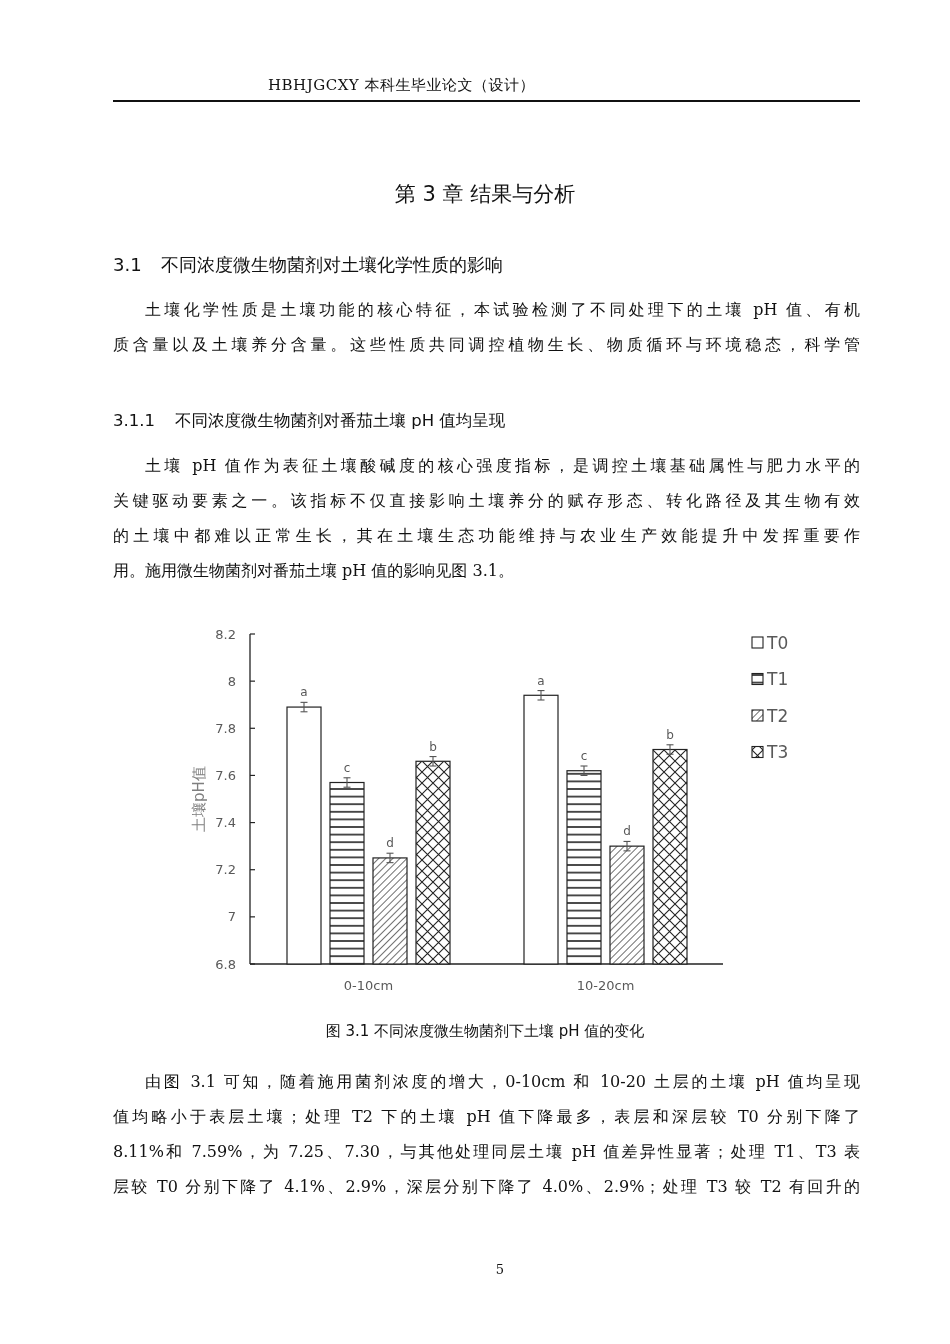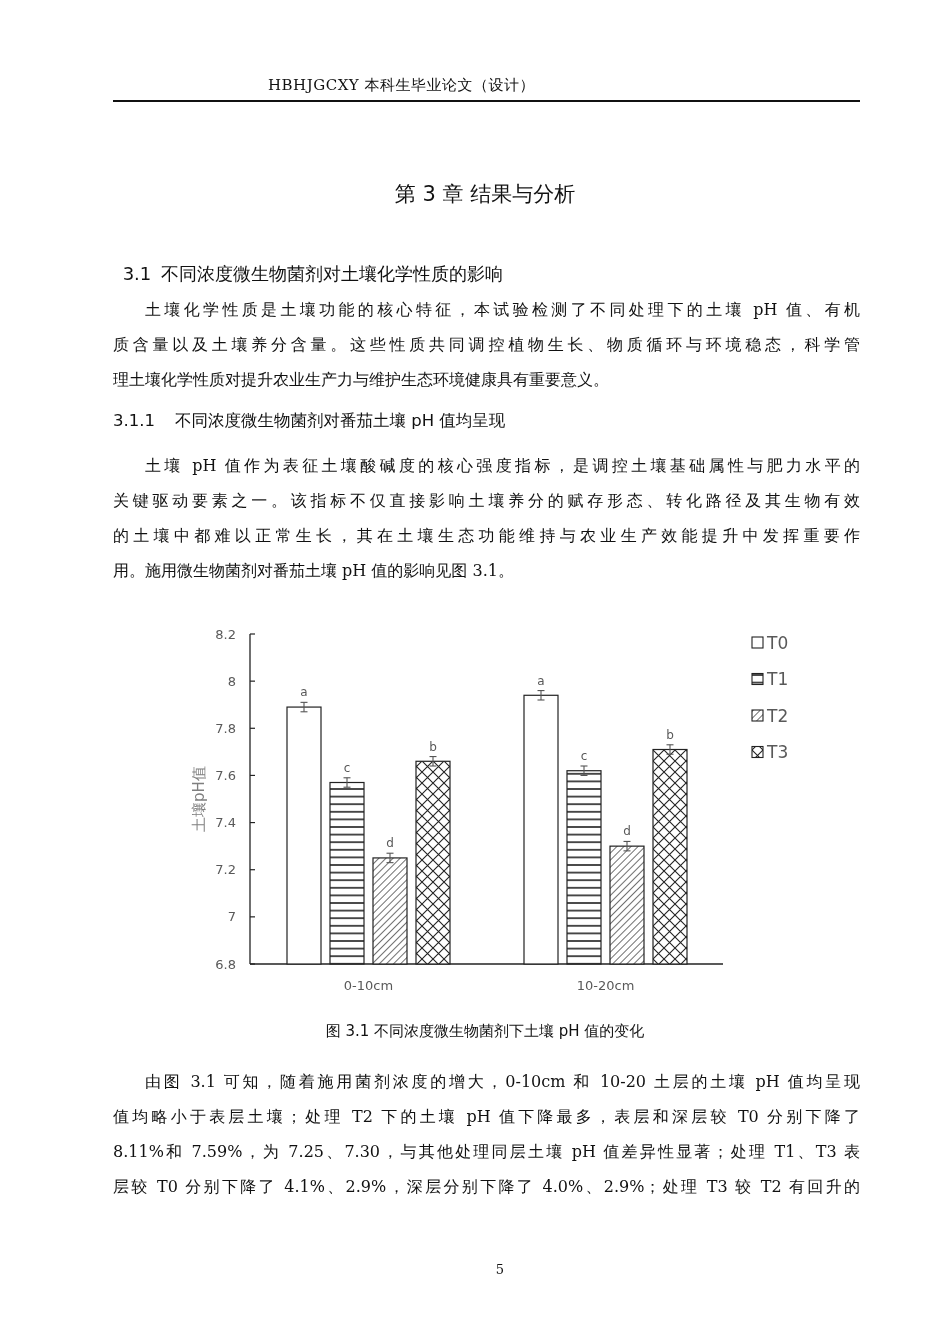--- a/index.html
+++ b/index.html
@@ -27,28 +27,27 @@
 </head>
 <body>
 
 <div>
   <div class="header-text">HBHJGCXY 本科生毕业论文（设计）</div>
   <div class="header-rule"></div>
 </div>
 
 <div class="chapter-title">第 3 章    结果与分析</div>
 
-<div class="h2" style="top:262px;text-align:center;">
+<div class="h2" style="top:253px;">
   <span class="sec-num" style="width:48px;">3.1</span><span>不同浓度微生物菌剂对土壤化学性质的影响</span>
 </div>
 
 <div class="para" style="top:292px; text-indent:0;">
   <span class="line first">土壤化学性质是土壤功能的核心特征，本试验检测了不同处理下的土壤 pH 值、有机</span>
   <span class="line">质含量以及土壤养分含量。这些性质共同调控植物生长、物质循环与环境稳态，科学管</span>
-  <span class="line last">理土壤化学性质对提升农业生产力与维护生态环境健康具有重要意义。</span>
 </div>
 
 <div class="h3" style="top:410px;">
   <span class="sec-num" style="width:62px;">3.1.1</span><span>不同浓度微生物菌剂对番茄土壤 pH 值均呈现</span>
 </div>
 
 <div class="para" style="top:448px; text-indent:0;">
   <span class="line first">土壤 pH 值作为表征土壤酸碱度的核心强度指标，是调控土壤基础属性与肥力水平的</span>
   <span class="line">关键驱动要素之一。该指标不仅直接影响土壤养分的赋存形态、转化路径及其生物有效</span>
   <span class="line">的土壤中都难以正常生长，其在土壤生态功能维持与农业生产效能提升中发挥重要作</span>

